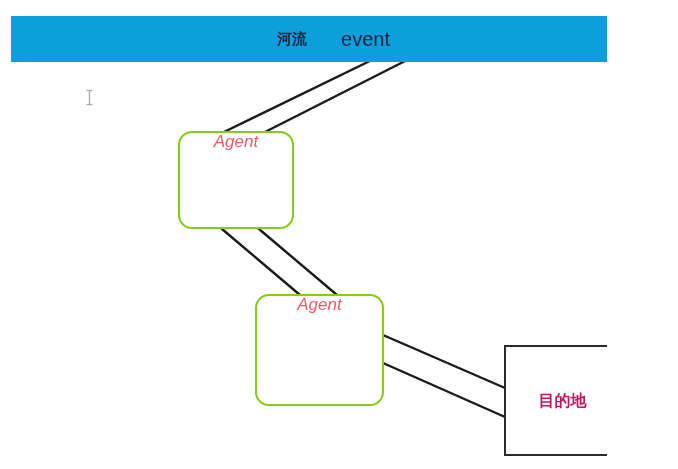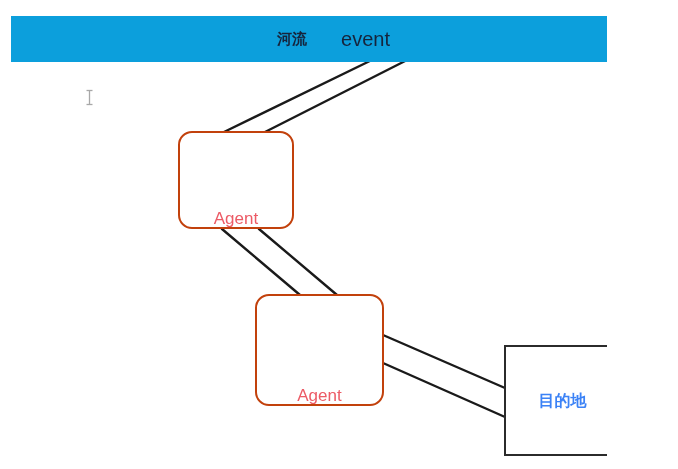--- a/index.html
+++ b/index.html
@@ -48,26 +48,27 @@
   .banner-label.cjk {
     font-family: "DejaVu Sans", "Liberation Sans", sans-serif;
     font-weight: 700;
     font-size: 15px;
   }
 
   
   .node-agent {
     position: absolute;
     box-sizing: border-box;
-    border: 2px solid #c2410c;
+    border: 2px solid #84cc16;
     border-radius: 14px;
     background: #ffffff;
     display: flex;
-    align-items: flex-end;
+    align-items: flex-start;
     justify-content: center;
+    font-style: italic;
   }
   .node-agent .node-label {
     color: #ec5b66;
     font-size: 17px;
     line-height: 1;
   }
   #agent-1 {
     left: 178px;
     top: 131px;
     width: 116px;
@@ -88,21 +89,21 @@
     top: 345px;
     width: 117px;
     height: 111px;
     border: 2px solid #2b2b2b;
     background: #ffffff;
     display: flex;
     align-items: center;
     justify-content: center;
   }
   #destination .node-label {
-    color: #3b82f6;
+    color: #be185d;
     font-size: 16px;
     font-weight: 700;
     line-height: 1;
     font-family: "DejaVu Sans", "Liberation Sans", sans-serif;
   }
 
   
   #text-cursor {
     position: absolute;
     left: 85px;

